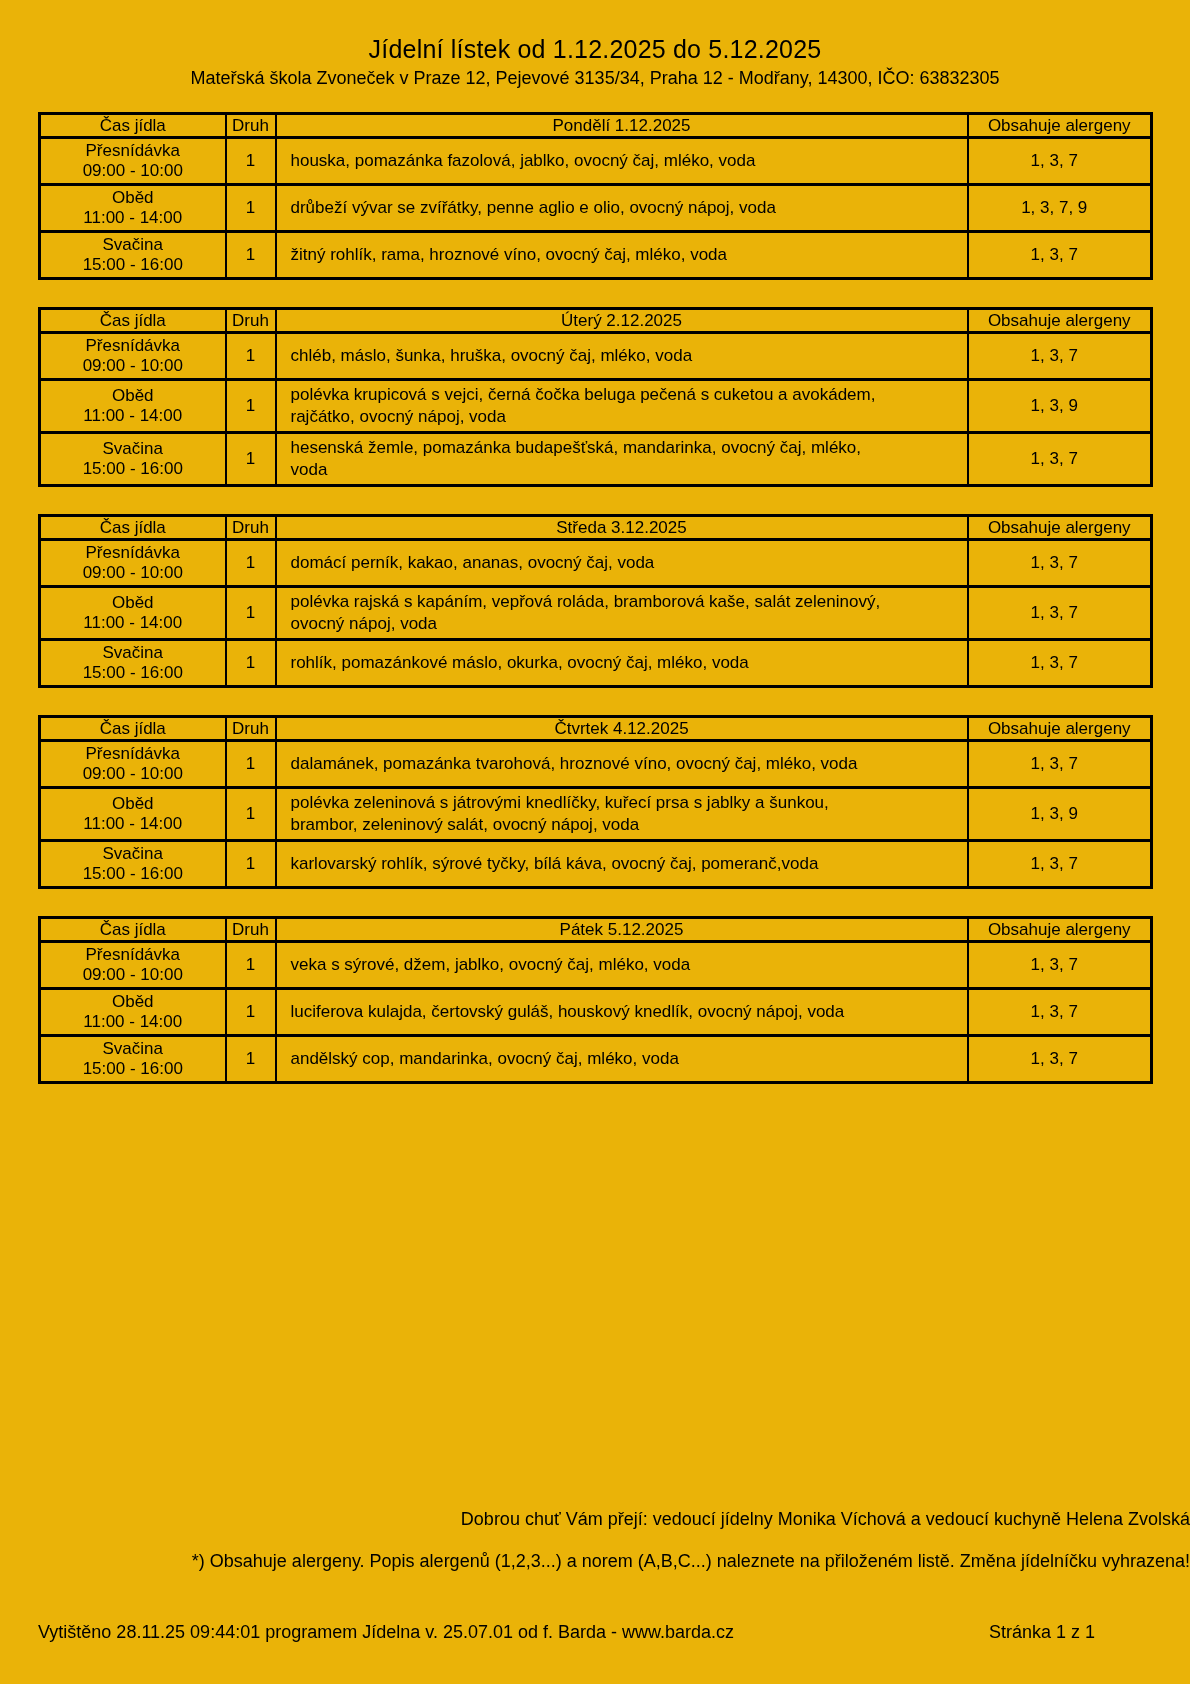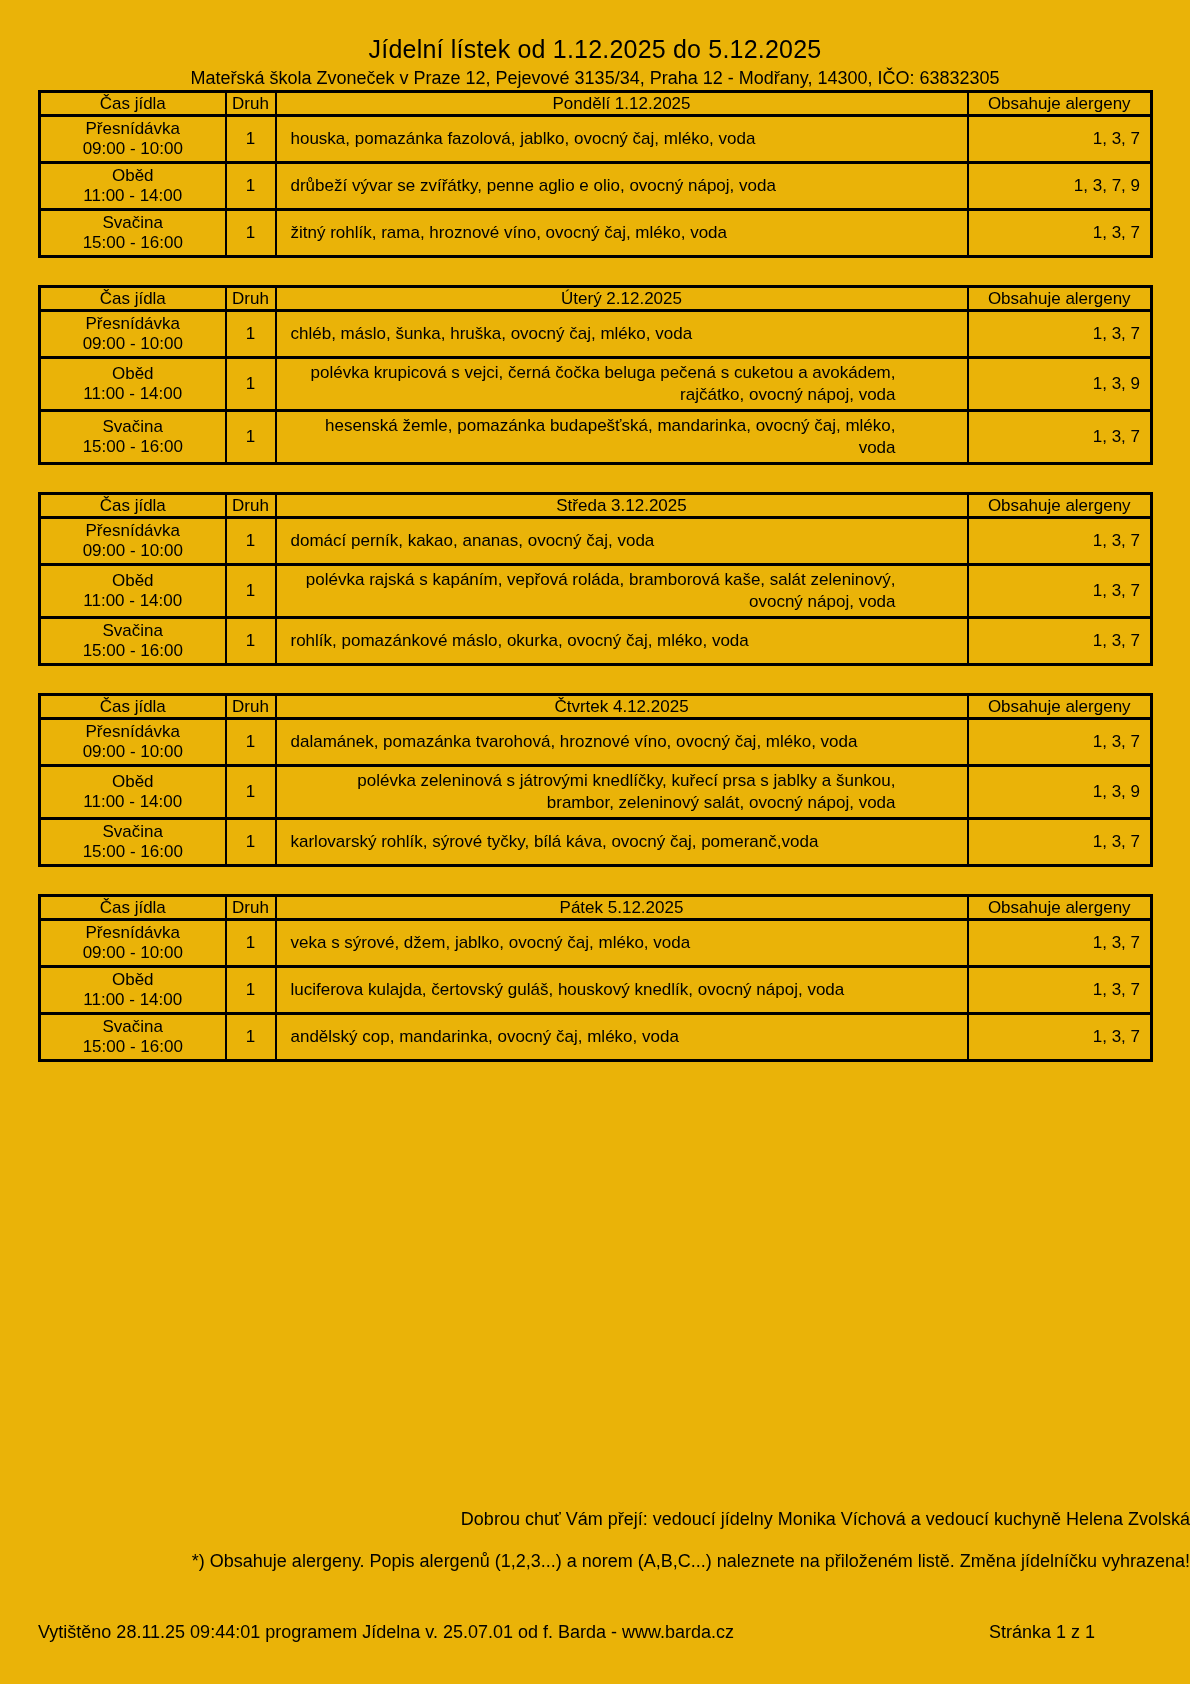--- a/index.html
+++ b/index.html
@@ -22,21 +22,21 @@
     font-size: 25px;
     font-weight: 400;
     line-height: 1.2;
     letter-spacing: 0.2px;
   }
   .doc-sub {
     font-size: 18px;
     line-height: 1.34;
     margin-top: 2px;
   }
-  .menu-tables { margin-top: 0; }
+  .menu-tables { margin-top: 22px; }
   table.day-table {
     border-collapse: collapse;
     table-layout: fixed;
     width: 1112px;
     margin: 0 0 27px 38px;
     border: 3px solid #000;
   }
   .day-table th, .day-table td {
     border-left: 2px solid #000;
     border-right: 2px solid #000;
@@ -48,22 +48,22 @@
   }
   .day-table th { height: 24px; text-align: center; }
   .day-table td { height: 42px; }
   col.w-time { width: 186px; }
   col.w-druh { width: 50px; }
   col.w-day  { width: 692px; }
   col.w-alg  { width: 184px; }
   td.c-time { text-align: center; line-height: 20px; padding: 2px 0; }
   td.c-druh { text-align: center; }
   td.c-food { text-align: left; padding: 3px 8px 3px 14px; line-height: 22px; }
-  .food-text { display: inline-block; max-width: 605px; text-align: right; }
-  td.c-alg { text-align: right; padding-right: 10px; }
+  .food-text { display: inline-block; max-width: 605px; }
+  td.c-alg { text-align: center; padding-right: 10px; }
   .doc-footer-line {
     position: absolute;
     left: 0;
     width: 100%;
     text-align: right;
     font-size: 18px;
     line-height: 1.2;
   }
   .f-note { top: 1551px; }
   .f-wish { top: 1509px; }

